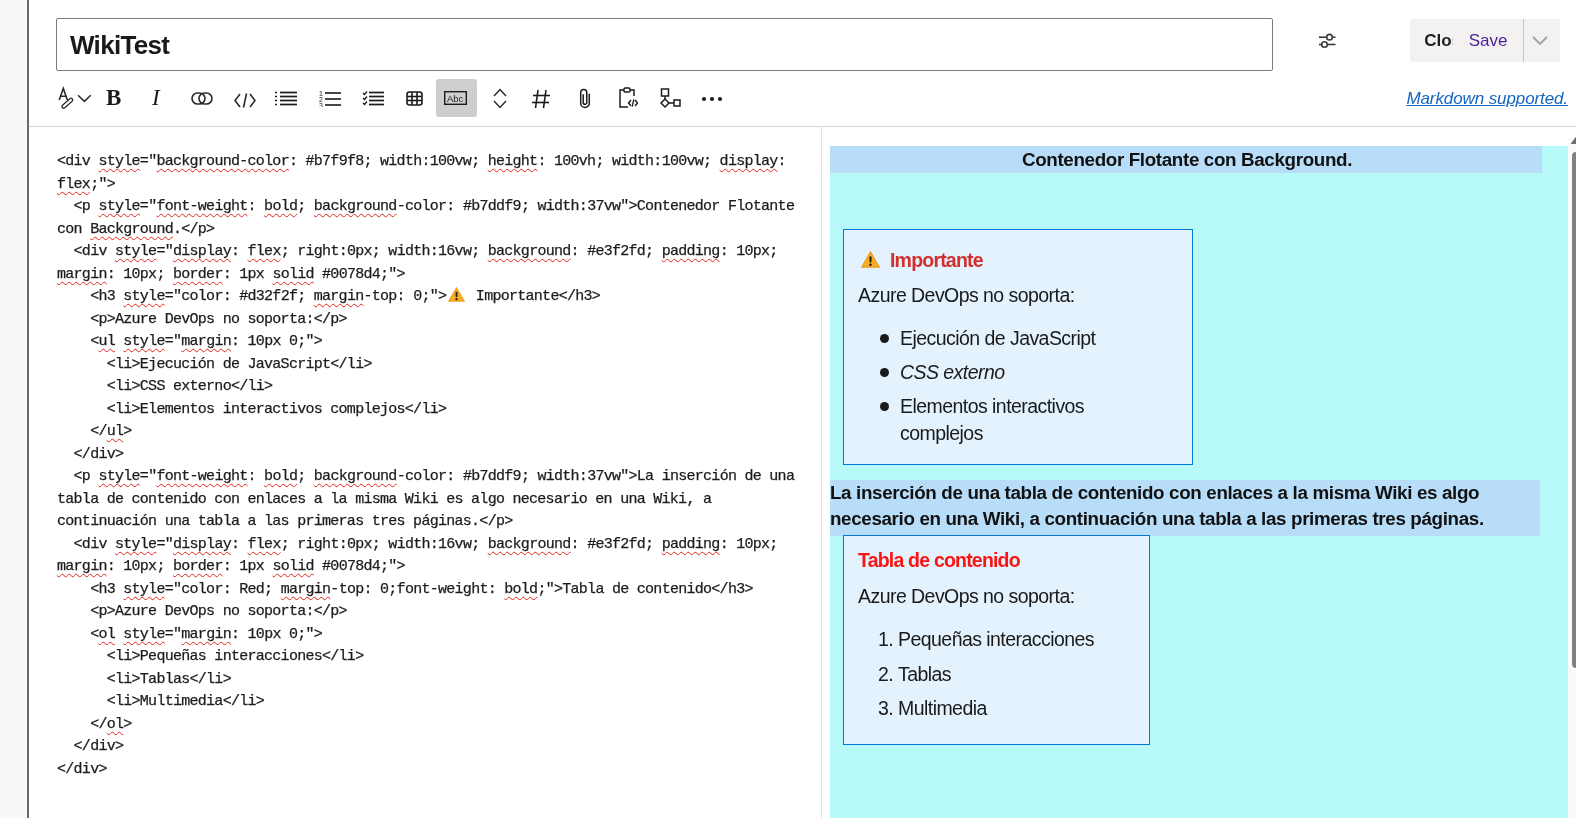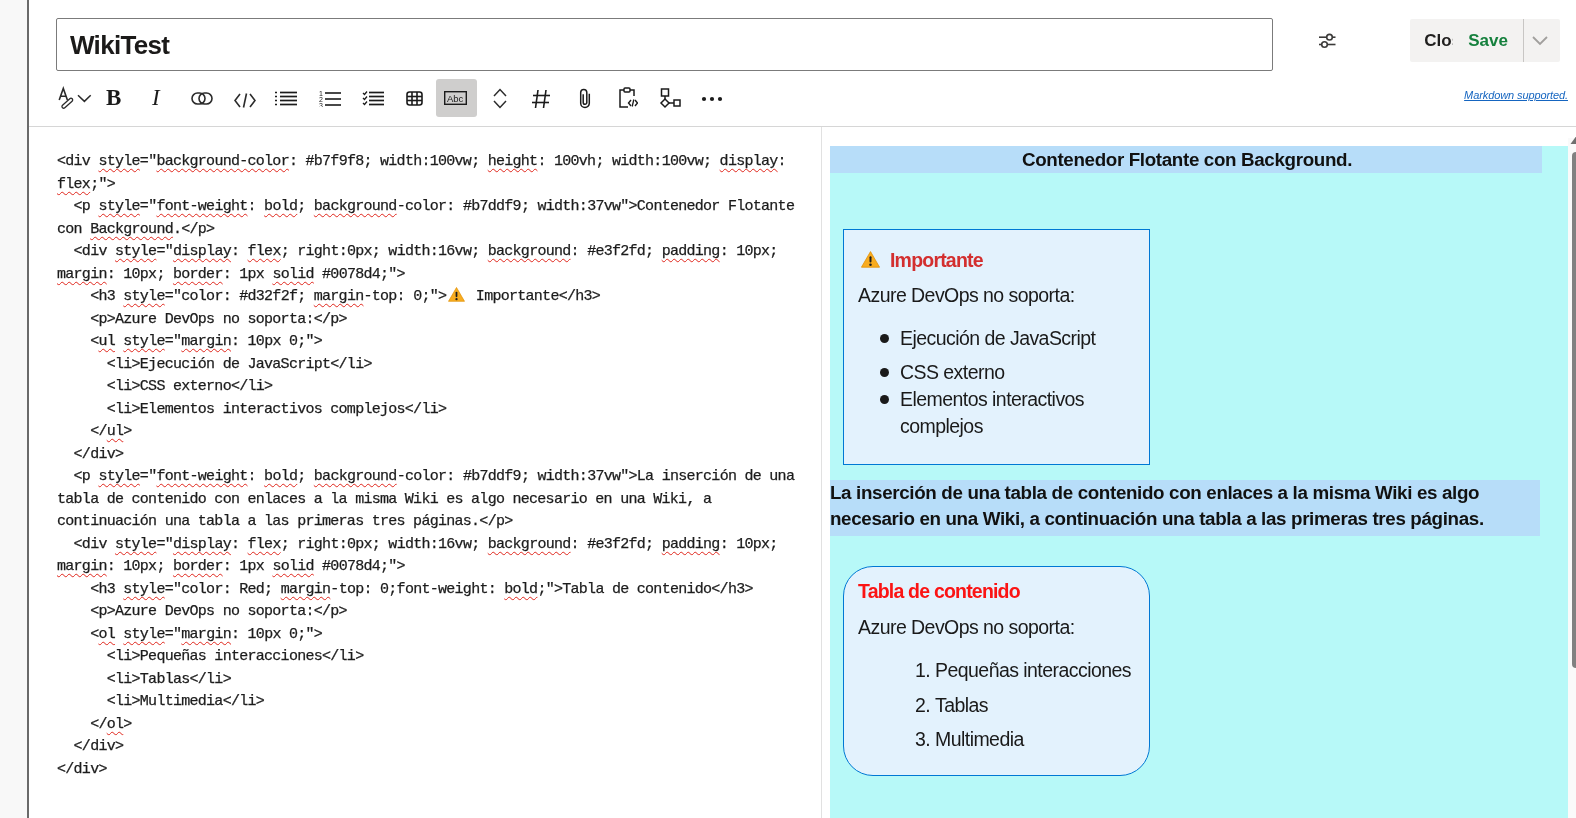--- a/index.html
+++ b/index.html
@@ -9,24 +9,24 @@
   
   #rail{left:0;top:0;width:27px;height:818px;background:#f8f8f8;}
   #rail-div{left:27px;top:0;width:2px;height:818px;background:#6a6a6a;}
   
   #title-box{left:56px;top:18px;width:1215px;height:51px;border:1px solid #7b7b7b;border-radius:2px;background:#fff;}
   #title-text{left:70px;top:30px;font-size:26px;font-weight:700;color:#1b1a19;letter-spacing:-0.7px;}
   
   #btn-close{left:1410px;top:19px;width:75px;height:43px;background:#f3f2f1;border-radius:2px;
      text-align:center;line-height:43px;font-size:17px;font-weight:700;color:#201f1e;}
   #btn-save{left:1453px;top:19px;width:107px;height:43px;background:#f3f2f1;border-radius:2px;}
-  #save-txt{left:0;top:0;width:70px;height:43px;line-height:43px;text-align:center;font-size:17px;font-weight:700;color:#15803d;}
+  #save-txt{left:0;top:0;width:70px;height:43px;line-height:43px;text-align:center;font-size:17px;font-weight:400;color:#4c1d95;}
   #save-sep{left:70px;top:0px;width:1px;height:43px;background:#c8c6c4;}
   
-  #md-link{left:1400px;top:89px;width:168px;text-align:right;white-space:nowrap;font-size:11px;font-style:italic;color:#1565c0;
+  #md-link{left:1400px;top:89px;width:168px;text-align:right;white-space:nowrap;font-size:17px;font-style:italic;color:#1565c0;
      text-decoration:underline;letter-spacing:-0.1px;}
   
   #tb-sep{left:29px;top:126px;width:1547px;height:1px;background:#d6d6d6;}
   
   #pane-sep{left:821px;top:127px;width:1px;height:691px;background:#e1e1e1;}
   
   #abc-bg{left:436px;top:79px;width:41px;height:38px;background:#cfcecd;border-radius:3px;}
 
   
   #code{left:57px;top:151px;font-family:"Liberation Mono",monospace;font-size:15px;
@@ -205,40 +205,40 @@
 </div>
 
 <div class="abs" id="code"><div>&lt;div <span class="sq">style</span>="<span class="sq">background-color</span>: #b7f9f8; width:100vw; <span class="sq">height</span>: 100vh; width:100vw; <span class="sq">display</span>:</div><div><span class="sq">flex</span>;"&gt;</div><div>  &lt;p <span class="sq">style</span>="<span class="sq">font-weight</span>: <span class="sq">bold</span>; <span class="sq">background</span>-color: #b7ddf9; width:37vw"&gt;Contenedor Flotante</div><div>con <span class="sq">Background</span>.&lt;/p&gt;</div><div>  &lt;div <span class="sq">style</span>="<span class="sq">display</span>: <span class="sq">flex</span>; right:0px; width:16vw; <span class="sq">background</span>: #e3f2fd; <span class="sq">padding</span>: 10px;</div><div><span class="sq">margin</span>: 10px; <span class="sq">border</span>: 1px <span class="sq">solid</span> #0078d4;"&gt;</div><div>    &lt;h3 <span class="sq">style</span>="color: #d32f2f; <span class="sq">margin</span>-top: 0;"&gt;<svg width="17" height="15" viewBox="0 0 20 18" style="vertical-align:-2px;margin-left:2px;margin-right:-6px">
         <path d="M10 0.6 L19.6 17.2 L0.4 17.2 Z" fill="#f8ac1f" stroke="#e08e00" stroke-width="0.8"></path>
         <rect x="8.95" y="5.6" width="2.1" height="6.6" rx="1" fill="#1c1c1c"></rect>
         <circle cx="10" cy="14.6" r="1.35" fill="#1c1c1c"></circle>
       </svg>  Importante&lt;/h3&gt;</div><div>    &lt;p&gt;Azure DevOps no soporta:&lt;/p&gt;</div><div>    &lt;<span class="sq">ul</span> <span class="sq">style</span>="<span class="sq">margin</span>: 10px 0;"&gt;</div><div>      &lt;li&gt;Ejecución de JavaScript&lt;/li&gt;</div><div>      &lt;li&gt;CSS externo&lt;/li&gt;</div><div>      &lt;li&gt;Elementos interactivos complejos&lt;/li&gt;</div><div>    &lt;/<span class="sq">ul</span>&gt;</div><div>  &lt;/div&gt;</div><div>  &lt;p <span class="sq">style</span>="<span class="sq">font-weight</span>: <span class="sq">bold</span>; <span class="sq">background</span>-color: #b7ddf9; width:37vw"&gt;La inserción de una</div><div>tabla de contenido con enlaces a la misma Wiki es algo necesario en una Wiki, a</div><div>continuación una tabla a las primeras tres páginas.&lt;/p&gt;</div><div>  &lt;div <span class="sq">style</span>="<span class="sq">display</span>: <span class="sq">flex</span>; right:0px; width:16vw; <span class="sq">background</span>: #e3f2fd; <span class="sq">padding</span>: 10px;</div><div><span class="sq">margin</span>: 10px; <span class="sq">border</span>: 1px <span class="sq">solid</span> #0078d4;"&gt;</div><div>    &lt;h3 <span class="sq">style</span>="color: Red; <span class="sq">margin</span>-top: 0;font-weight: <span class="sq">bold</span>;"&gt;Tabla de contenido&lt;/h3&gt;</div><div>    &lt;p&gt;Azure DevOps no soporta:&lt;/p&gt;</div><div>    &lt;<span class="sq">ol</span> <span class="sq">style</span>="<span class="sq">margin</span>: 10px 0;"&gt;</div><div>      &lt;li&gt;Pequeñas interacciones&lt;/li&gt;</div><div>      &lt;li&gt;Tablas&lt;/li&gt;</div><div>      &lt;li&gt;Multimedia&lt;/li&gt;</div><div>    &lt;/<span class="sq">ol</span>&gt;</div><div>  &lt;/div&gt;</div><div>&lt;/div&gt;</div></div>
 
 <div class="abs" id="prev">
   <div class="bluep" style="top:0px;height:27px;padding-left:2px;line-height:27px;text-align:center;">Contenedor Flotante con Background.</div>
-  <div class="box" style="top:83px;height:234px;">
+  <div class="box" style="top:83px;height:234px;padding-left:43px;">
     <svg class="abs" style="left:17px;top:21px;" width="19" height="17" viewBox="0 0 20 18">
         <path d="M10 0.6 L19.6 17.2 L0.4 17.2 Z" fill="#f8ac1f" stroke="#e08e00" stroke-width="0.8"></path>
         <rect x="8.95" y="5.6" width="2.1" height="6.6" rx="1" fill="#1c1c1c"></rect>
         <circle cx="10" cy="14.6" r="1.35" fill="#1c1c1c"></circle>
       </svg>
     <div class="abs boxh red1" style="left:46px;top:19px;">Importante</div>
 
     <div class="abs ptext" style="left:14px;top:53.5px;">Azure DevOps no soporta:</div>
     <div class="abs ptext" style="left:36px;top:95px;line-height:27px;">
       <div style="margin-bottom:7px;"><span style="display:inline-block;width:9px;height:9px;border-radius:50%;background:#1a1a1a;margin-right:11px;vertical-align:2.5px;"></span>Ejecución de JavaScript</div>
-      <div style=""><span style="display:inline-block;width:9px;height:9px;border-radius:50%;background:#1a1a1a;margin-right:11px;vertical-align:2.5px;"></span>CSS externo</div>
+      <div style="margin-bottom:7px;font-style:italic;"><span style="display:inline-block;width:9px;height:9px;border-radius:50%;background:#1a1a1a;margin-right:11px;vertical-align:2.5px;"></span>CSS externo</div>
       <div><span style="display:inline-block;width:9px;height:9px;border-radius:50%;background:#1a1a1a;margin-right:11px;vertical-align:2.5px;"></span>Elementos interactivos<br><span style="display:inline-block;width:9px;height:9px;margin-right:11px;"></span>complejos</div>
     </div>
   </div>
   <div class="bluep" style="top:334px;height:56px;padding-left:0;">La inserción de una tabla de contenido con enlaces a la misma Wiki es algo<br>necesario en una Wiki, a continuación una tabla a las primeras tres páginas.</div>
-  <div class="box" style="top:420px;height:208px;border-radius:30px;">
+  <div class="box" style="top:389px;height:208px;">
     <div class="abs boxh red2" style="left:14px;top:13px;">Tabla de contenido</div>
     <div class="abs ptext" style="left:14px;top:48.5px;">Azure DevOps no soporta:</div>
-    <div class="abs ptext" style="left:34px;top:90px;line-height:27px;margin-left:37px;">
+    <div class="abs ptext" style="left:34px;top:90px;line-height:27px;">
       <div style="margin-bottom:7.5px;"><span style="display:inline-block;width:20px;">1.</span>Pequeñas interacciones</div>
       <div style="margin-bottom:7.5px;"><span style="display:inline-block;width:20px;">2.</span>Tablas</div>
       <div><span style="display:inline-block;width:20px;">3.</span>Multimedia</div>
     </div>
   </div>
 </div>
 <div class="abs" id="sb-track"></div>
 <svg class="abs" style="left:1569px;top:134px" width="7" height="11" viewBox="0 0 7 11">
   <path d="M8.5 0.5 L15 10 L1.5 10 Z" fill="#6f6f6f"></path>
 </svg>

